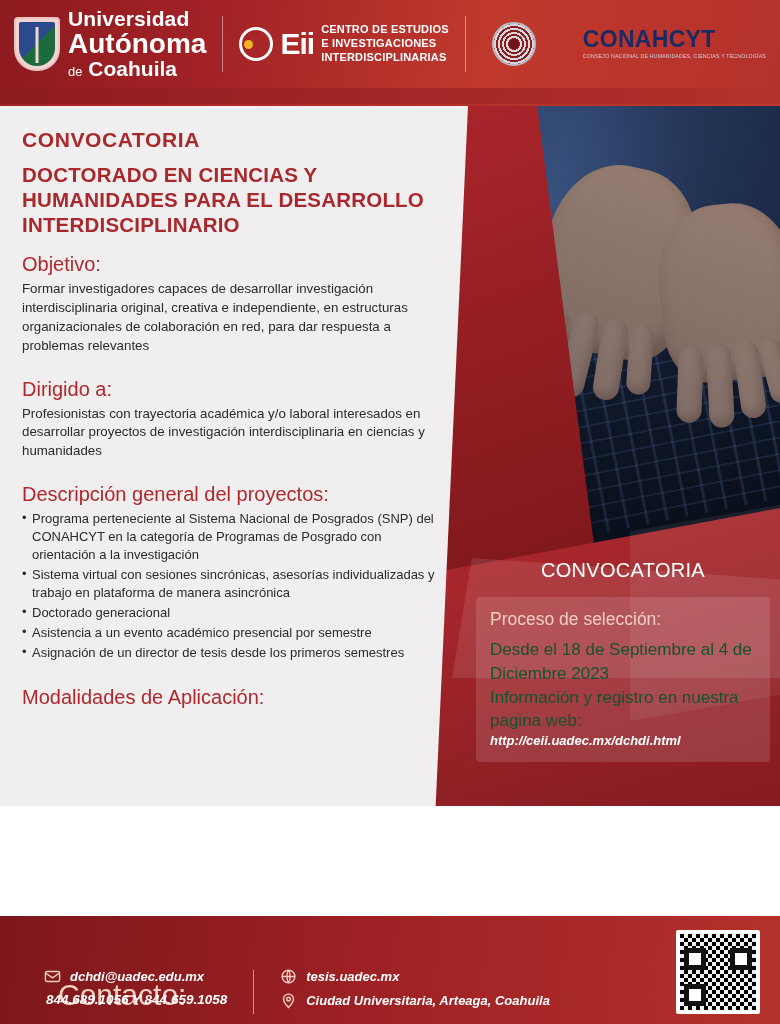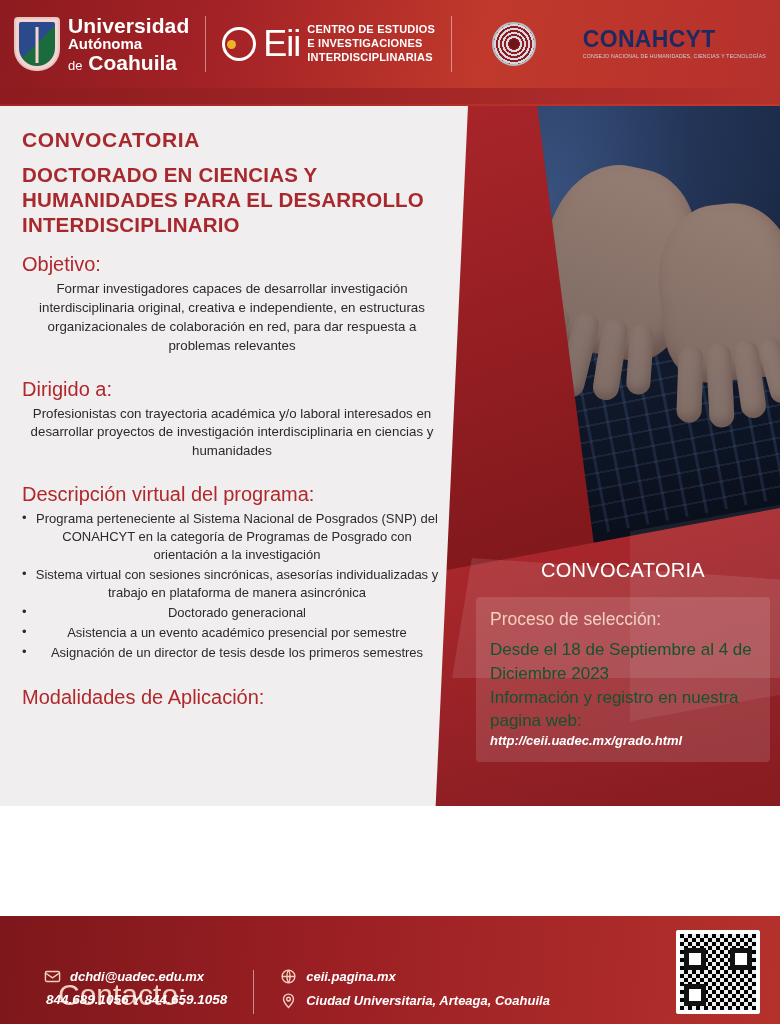--- a/index.html
+++ b/index.html
@@ -41,37 +41,37 @@
     background:
       linear-gradient(135deg, #2b4a8b 0 50%, #1c6b3c 50% 100%);
     border-radius: 2px 2px 18px 18px;
   }
   .shield::after {
     content: ""; position: absolute; left: 50%; top: 8px;
     width: 3px; height: 36px; background: #f3d4d2; transform: translateX(-50%);
   }
   .uadec-text { color: #fff; line-height: 1.02; }
   .uadec-text .l1 { font-size: 21px; font-weight: 700; letter-spacing: .1px; }
-  .uadec-text .l2 { font-size: 15px; font-weight: 700; }
+  .uadec-text .l2 { font-size: 28px; font-weight: 700; }
   .uadec-text .l3 { font-size: 21px; font-weight: 700; }
   .uadec-text .l3 span.small { font-size: 13px; font-weight: 400; }
   .hdr-div {
     width: 1px; height: 56px; background: rgba(255,255,255,.45);
     margin: 0 10px; flex: 0 0 auto;
   }
   .logo-ceii { display: flex; align-items: center; gap: 7px; flex: 0 0 auto; }
   .ceii-mark {
     width: 34px; height: 34px; border-radius: 50%;
     border: 3px solid #fff; position: relative; flex: 0 0 auto;
   }
   .ceii-mark::after {
     content: ""; position: absolute; width: 9px; height: 9px; border-radius: 50%;
     background: #f0b323; left: 2px; top: 10px;
   }
-  .ceii-word { color: #fff; font-size: 36px; font-weight: 400; letter-spacing: -1px; }
+  .ceii-word { color: #fff; font-size: 30px; font-weight: 700; letter-spacing: -1px; }
   .ceii-lines { color: #fff; font-size: 11px; font-weight: 700; line-height: 1.25; letter-spacing: .2px; }
   .logo-cona { display: flex; align-items: center; gap: 8px; margin-left: auto; flex: 0 0 auto; }
   .cona-mark {
     width: 44px; height: 44px; border-radius: 50%;
     background:
       radial-gradient(circle, #6f1418 0 16%, transparent 17%),
       repeating-radial-gradient(circle, #8d1b1f 0 2px, #d8d9de 2px 4px);
     border: 2px solid #b9bcc4;
     flex: 0 0 auto;
   }
@@ -161,21 +161,21 @@
     margin-bottom: 10px;
   }
   h2.prog-title {
     color: #a8292d; font-size: 20.5px; font-weight: 700; line-height: 1.22;
     margin-bottom: 16px; letter-spacing: .2px;
   }
   h3.sec {
     color: #b0282c; font-size: 20px; font-weight: 400; margin-bottom: 4px;
   }
   p.body, li.body {
-    color: #2b2b2b; font-size: 13.3px; line-height: 1.42; text-align: center;
+    color: #2b2b2b; font-size: 13.3px; line-height: 1.42;
   }
   .gap-lg { height: 22px; }
   ul.bullets { list-style: none; }
   ul.bullets li {
     color: #2b2b2b; font-size: 13px; line-height: 1.38;
     padding-left: 10px; position: relative; margin-bottom: 2px;
   }
   ul.bullets li::before {
     content: "•"; position: absolute; left: 0; top: -1px; color: #2b2b2b;
   }
@@ -315,21 +315,21 @@
         <h3 class="sec">Objetivo:</h3>
         <p class="body">Formar investigadores capaces de desarrollar investigación interdisciplinaria original, creativa e independiente, en estructuras organizacionales de colaboración en red, para dar respuesta a problemas relevantes</p>
 
         <div class="gap-lg"></div>
 
         <h3 class="sec">Dirigido a:</h3>
         <p class="body">Profesionistas con trayectoria académica y/o laboral interesados en desarrollar proyectos de investigación interdisciplinaria en ciencias y humanidades</p>
 
         <div class="gap-lg"></div>
 
-        <h3 class="sec">Descripción virtual del programa:</h3>
+        <h3 class="sec">Descripción general del proyectos:</h3>
         <ul class="bullets">
           <li class="body">Programa perteneciente al Sistema Nacional de Posgrados (SNP) del CONAHCYT en la categoría de Programas de Posgrado con orientación a la investigación</li>
           <li class="body">Sistema virtual con sesiones sincrónicas, asesorías individualizadas y trabajo en plataforma de manera asincrónica</li>
           <li class="body">Doctorado generacional</li>
           <li class="body">Asistencia a un evento académico presencial por semestre</li>
           <li class="body">Asignación de un director de tesis desde los primeros semestres</li>
         </ul>
 
         <div class="gap-lg"></div>
 
@@ -340,21 +340,21 @@
     <div class="right-col">
       <div class="conv-title">
         <div>CONVOCATORIA</div>
       </div>
 
       <div class="sel-box">
         <div class="sel-title">Proceso de selección:</div>
         <div class="sel-body">Desde el 18 de Septiembre al 4 de Diciembre 2023</div>
         <div class="gapline"></div>
         <div class="sel-body">Información y registro en nuestra pagina web:</div>
-        <div class="sel-url">http://ceii.uadec.mx/grado.html</div>
+        <div class="sel-url">http://ceii.uadec.mx/dchdi.html</div>
       </div>
     </div>
 
     <div class="wordmark">
       <span class="wm-dc">DC</span>
       <span class="wm-dot"></span>
       <span class="wm-hdi">HDI</span>
 
     </div>
 
@@ -380,21 +380,21 @@
       <div class="vdiv"></div>
 
       <div class="ccol">
         <div class="crow">
           <span class="ic">
             <svg viewBox="0 0 24 24" width="17" height="17" fill="none" stroke="#f2cfc2" stroke-width="2">
               <circle cx="12" cy="12" r="9"></circle>
                 <path d="M3 12h18M12 3c3 3.5 3 14 0 18M12 3c-3 3.5-3 14 0 18"></path>
             </svg>
           </span>
-          <span>ceii.pagina.mx</span>
+          <span>tesis.uadec.mx</span>
         </div>
         <div class="crow">
           <span class="ic">
             <svg viewBox="0 0 24 24" width="17" height="17" fill="none" stroke="#f2cfc2" stroke-width="2">
               <path d="M12 22s7-7.2 7-12a7 7 0 1 0-14 0c0 4.8 7 12 7 12z"></path>
                 <circle cx="12" cy="10" r="2.6"></circle>
             </svg>
           </span>
           <span>Ciudad Universitaria, Arteaga, Coahuila</span>
         </div>

